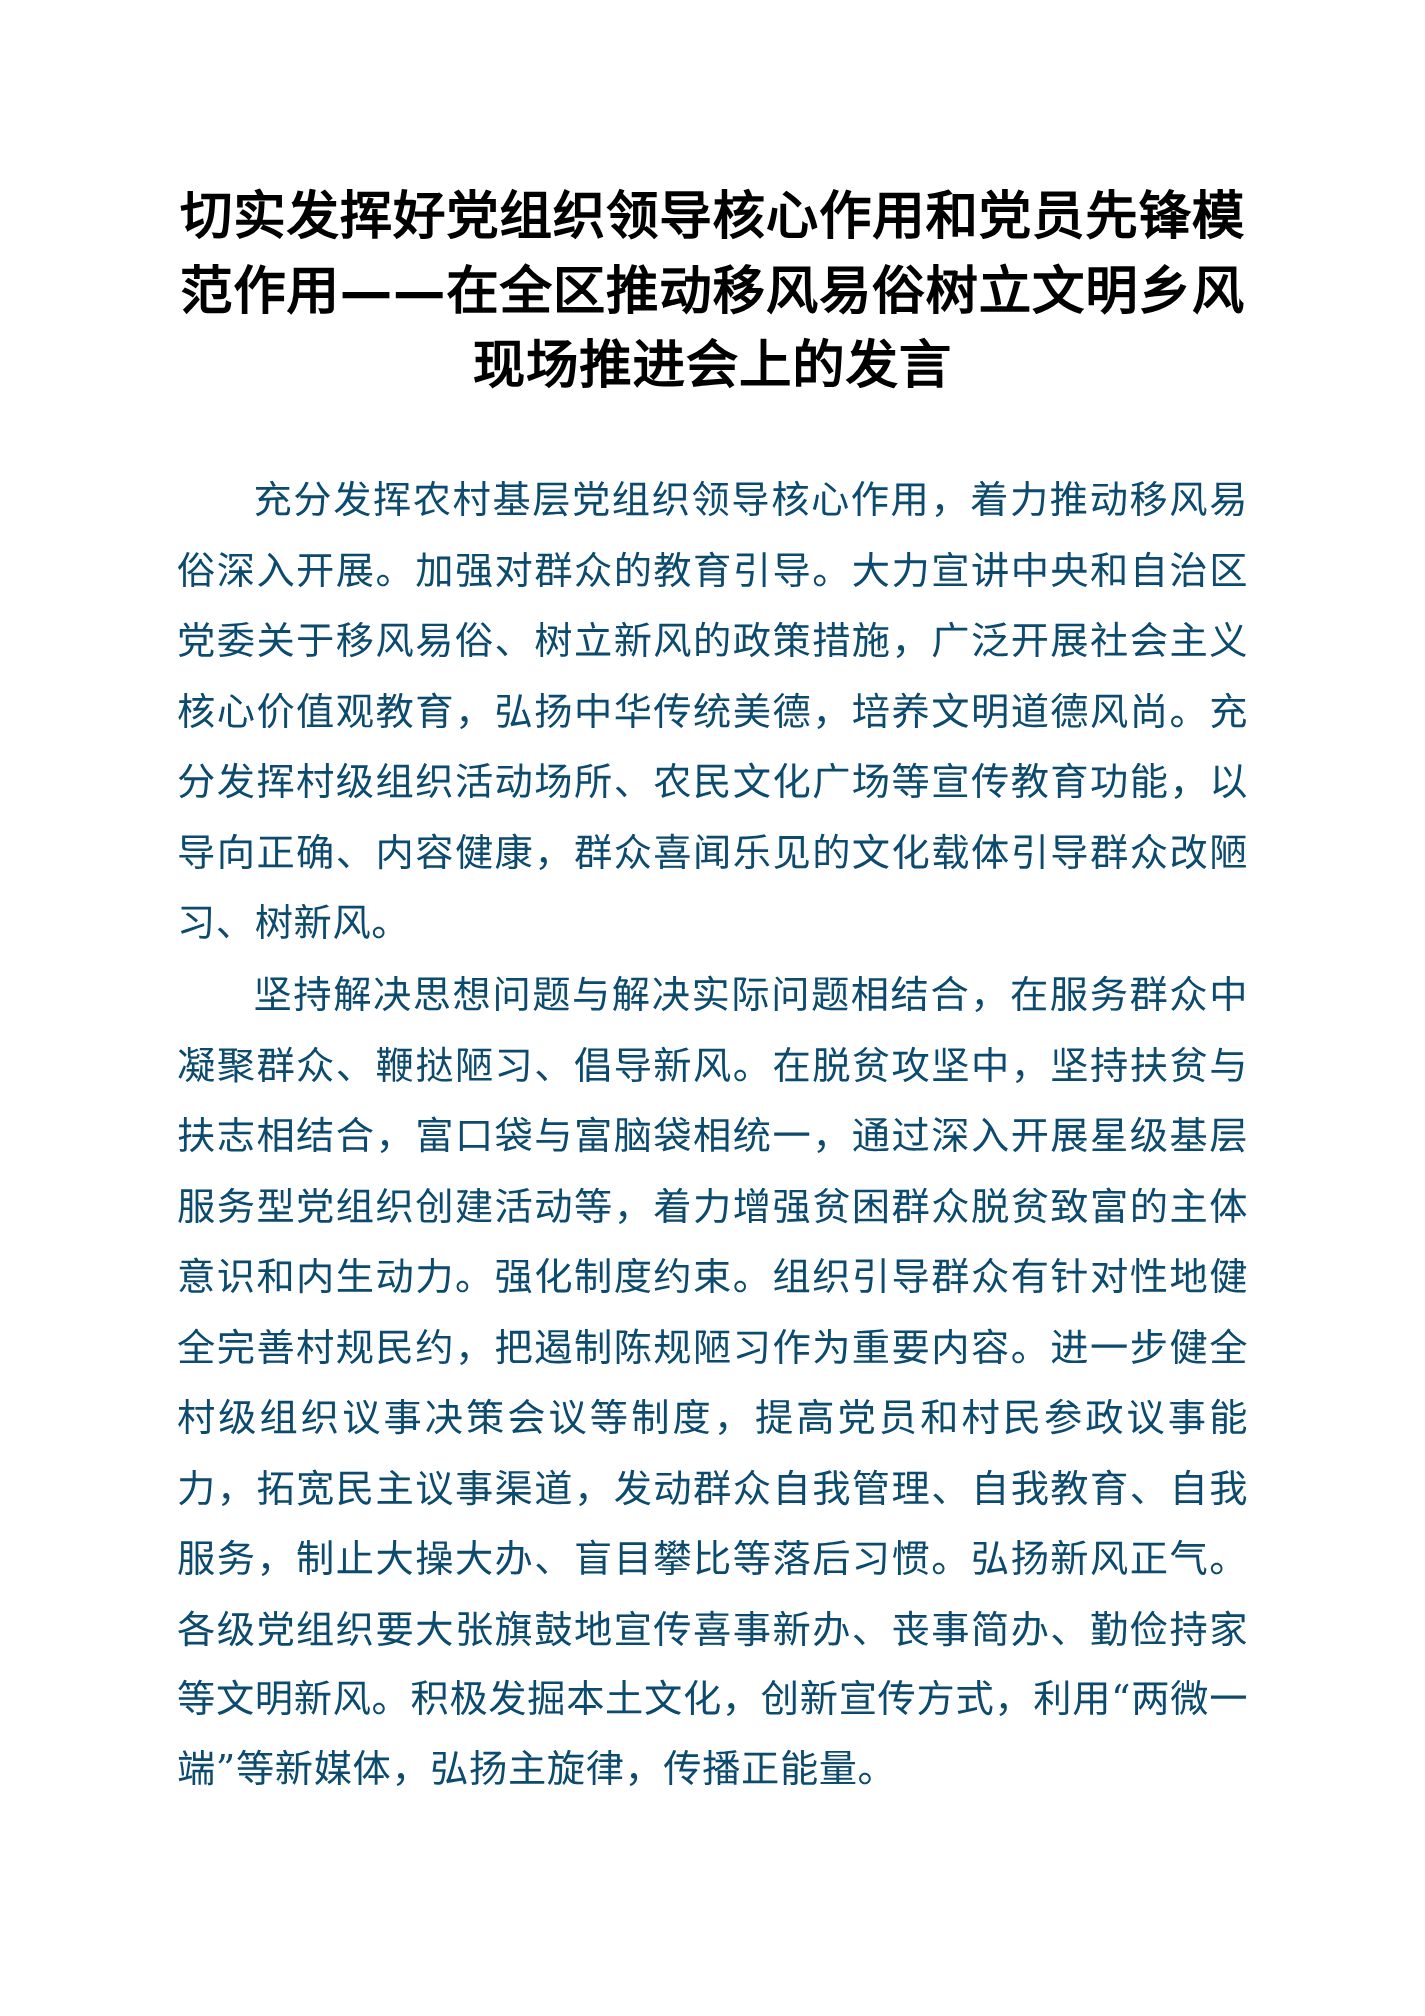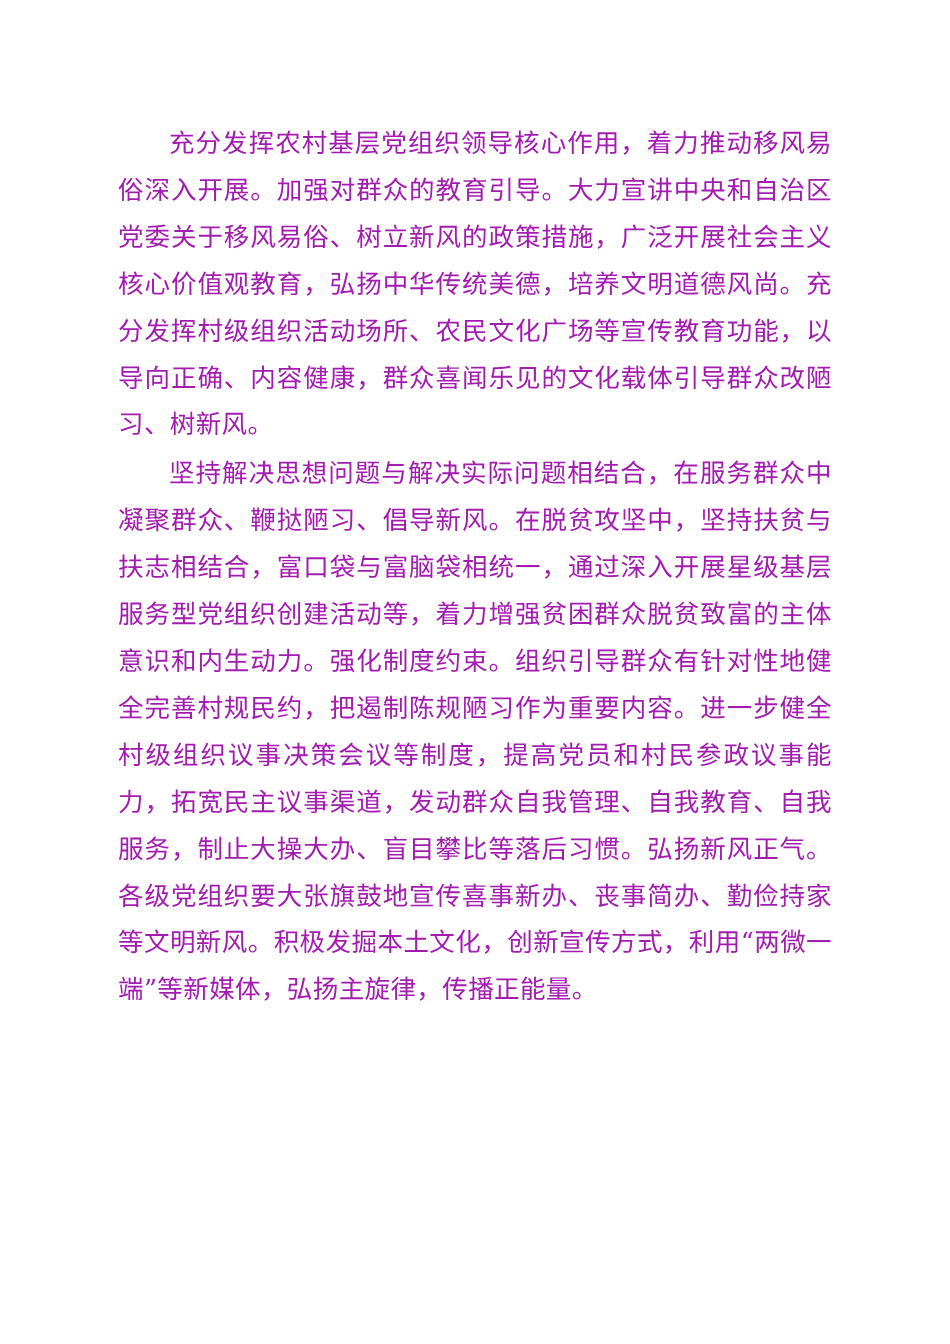--- a/index.html
+++ b/index.html
@@ -33,29 +33,30 @@
     margin: 0 0 42px 0;
     color: #000000;
   }
   .doc-body {
     font-family: "DejaVu Serif", "Liberation Serif", serif;
     font-size: 25.5px;
     line-height: 1.84;
     text-align: justify;
     text-justify: inter-ideograph;
     letter-spacing: 0.4px;
-    color: #a21caf;
+    color: #0c4a6e;
   }
   .doc-body p {
     margin: 0 0 2px 0;
     text-indent: 2em;
   }
 </style>
 </head>
 <body>
 
 <div class="page">
+  <h1 class="doc-title">切实发挥好党组织领导核心作用和党员先锋模范作用——在全区推动移风易俗树立文明乡风现场推进会上的发言</h1>
 
   <div class="doc-body">
     <p>充分发挥农村基层党组织领导核心作用，着力推动移风易俗深入开展。加强对群众的教育引导。大力宣讲中央和自治区党委关于移风易俗、树立新风的政策措施，广泛开展社会主义核心价值观教育，弘扬中华传统美德，培养文明道德风尚。充分发挥村级组织活动场所、农民文化广场等宣传教育功能，以导向正确、内容健康，群众喜闻乐见的文化载体引导群众改陋习、树新风。</p>
     <p>坚持解决思想问题与解决实际问题相结合，在服务群众中凝聚群众、鞭挞陋习、倡导新风。在脱贫攻坚中，坚持扶贫与扶志相结合，富口袋与富脑袋相统一，通过深入开展星级基层服务型党组织创建活动等，着力增强贫困群众脱贫致富的主体意识和内生动力。强化制度约束。组织引导群众有针对性地健全完善村规民约，把遏制陈规陋习作为重要内容。进一步健全村级组织议事决策会议等制度，提高党员和村民参政议事能力，拓宽民主议事渠道，发动群众自我管理、自我教育、自我服务，制止大操大办、盲目攀比等落后习惯。弘扬新风正气。各级党组织要大张旗鼓地宣传喜事新办、丧事简办、勤俭持家等文明新风。积极发掘本土文化，创新宣传方式，利用“两微一端”等新媒体，弘扬主旋律，传播正能量。</p>
   </div>
 </div>
 
 </body></html>

